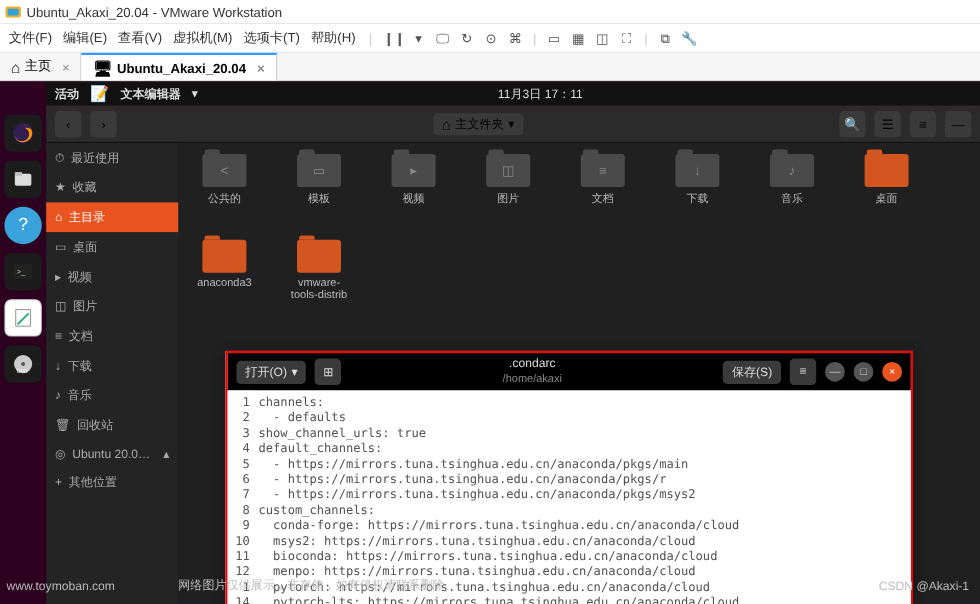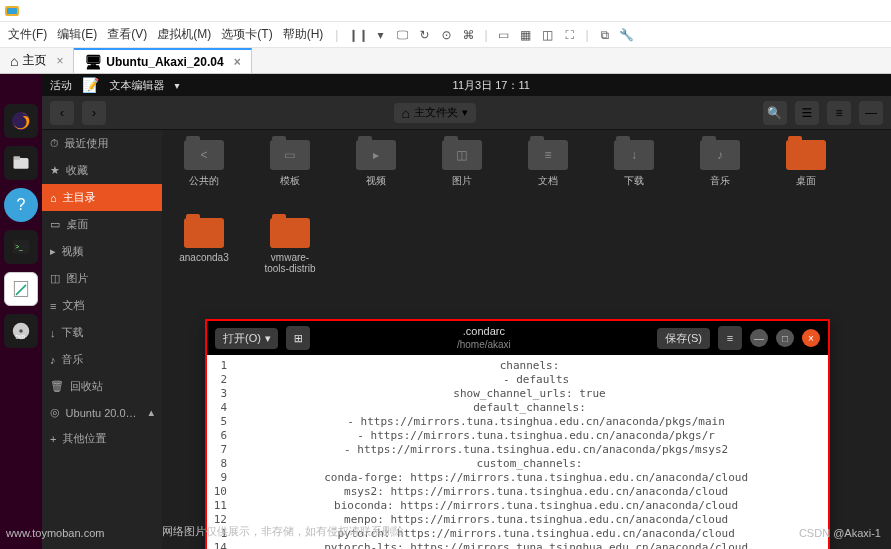--- a/index.html
+++ b/index.html
@@ -32,21 +32,21 @@
 .ub-icon.firefox { background: #1c1c1c; }
 .ub-icon.files { background: #1c1c1c; }
 .ub-icon.help { background: #3ba3db; border-radius: 50%; color: #fff; }
 .ub-icon.term { background: #1c1c1c; }
 .ub-icon.text { background: #fff; color: #333; border: 1px solid #ccc; }
 .ub-icon.disk { background: #1c1c1c; }
 
 .ub-main { flex: 1; display: flex; flex-direction: column; }
 .ub-top { height: 22px; background: #111; color: #ddd; display: flex; align-items: center; padding: 0 8px; font-size: 11px; }
 .ub-top .mid { margin: 0 auto; }
-.ub-top .left { display: flex; gap: 10px; align-items: center; }
+.ub-top .left { display: flex; gap: 10px; align-items: center; font-weight: bold; }
 .ub-top .arrow { font-size: 10px; }
 
 
 .fm { flex: 1; background: #202020; display: flex; color: #ccc; }
 .fm-header { height: 34px; background: #2b2b2b; display: flex; align-items: center; padding: 0 8px; gap: 8px; border-bottom: 1px solid #111; }
 .pill { background: #3a3a3a; border-radius: 4px; padding: 2px 8px; font-size: 11px; display: inline-flex; align-items: center; gap: 4px; }
 .nav-btn { width: 24px; height: 24px; border-radius: 4px; background: #3a3a3a; display: flex; align-items: center; justify-content: center; font-size: 12px; }
 .fm-sidebar { width: 120px; background: #242424; font-size: 11px; }
 .fm-side-item { padding: 6px 8px; display: flex; align-items: center; gap: 6px; color: #aaa; }
 .fm-side-item.active { background: #e95420; color: #fff; }
@@ -68,38 +68,39 @@
 .editor-titlebar .title-mid { text-align: center; line-height: 1.2; }
 .editor-titlebar .title-mid .sub { font-size: 10px; color: #888; }
 .ed-btn { background: #3a3a3a; border-radius: 4px; padding: 3px 8px; display: inline-flex; align-items: center; gap: 4px; cursor: pointer; }
 .ed-ico { width: 24px; height: 24px; border-radius: 4px; background: #3a3a3a; display: inline-flex; align-items: center; justify-content: center; }
 .ed-close { width: 18px; height: 18px; border-radius: 50%; background: #e95420; display: inline-flex; align-items: center; justify-content: center; color: #fff; font-size: 10px; }
 .ed-min, .ed-max { width: 18px; height: 18px; border-radius: 50%; background: #555; display: inline-flex; align-items: center; justify-content: center; color: #ccc; font-size: 10px; }
 
 .editor-body { flex: 1; overflow: hidden; display: flex; background: #fff; font-family: "Consolas", monospace; font-size: 11px; }
 .gutter { width: 24px; text-align: right; color: #555; padding: 4px 4px 0 0; line-height: 14px; background: #fff; }
 .code { flex: 1; padding: 4px 4px 0 4px; color: #525252; line-height: 14px; white-space: pre; }
-.code .line { height: 14px; text-align: center; }
+.code .line { height: 14px; }
 
 
 .wm { position: absolute; bottom: 10px; font-size: 11px; color: #bbb; }
 .wm.left { left: 6px; }
 .wm.right { right: 10px; }
 .wm.mid { left: 150px; margin-left: 12px; }
 </style>
 </head>
 <body>
 
 <div class="vm-title">
   <span class="icon">
     <svg viewBox="0 0 16 16">
         <rect x="1" y="3" width="14" height="10" rx="2" fill="#ecb02f"></rect>
         <rect x="3" y="5" width="10" height="6" rx="1" fill="#33a0d8"></rect>
       </svg>
   </span>
+  <span class="txt">Ubuntu_Akaxi_20.04 - VMware Workstation</span>
 </div>
 
 <div class="vm-menu">
   <span>文件(F)</span>
   <span>编辑(E)</span>
   <span>查看(V)</span>
   <span>虚拟机(M)</span>
   <span>选项卡(T)</span>
   <span>帮助(H)</span>
   <span class="sep">|</span>

